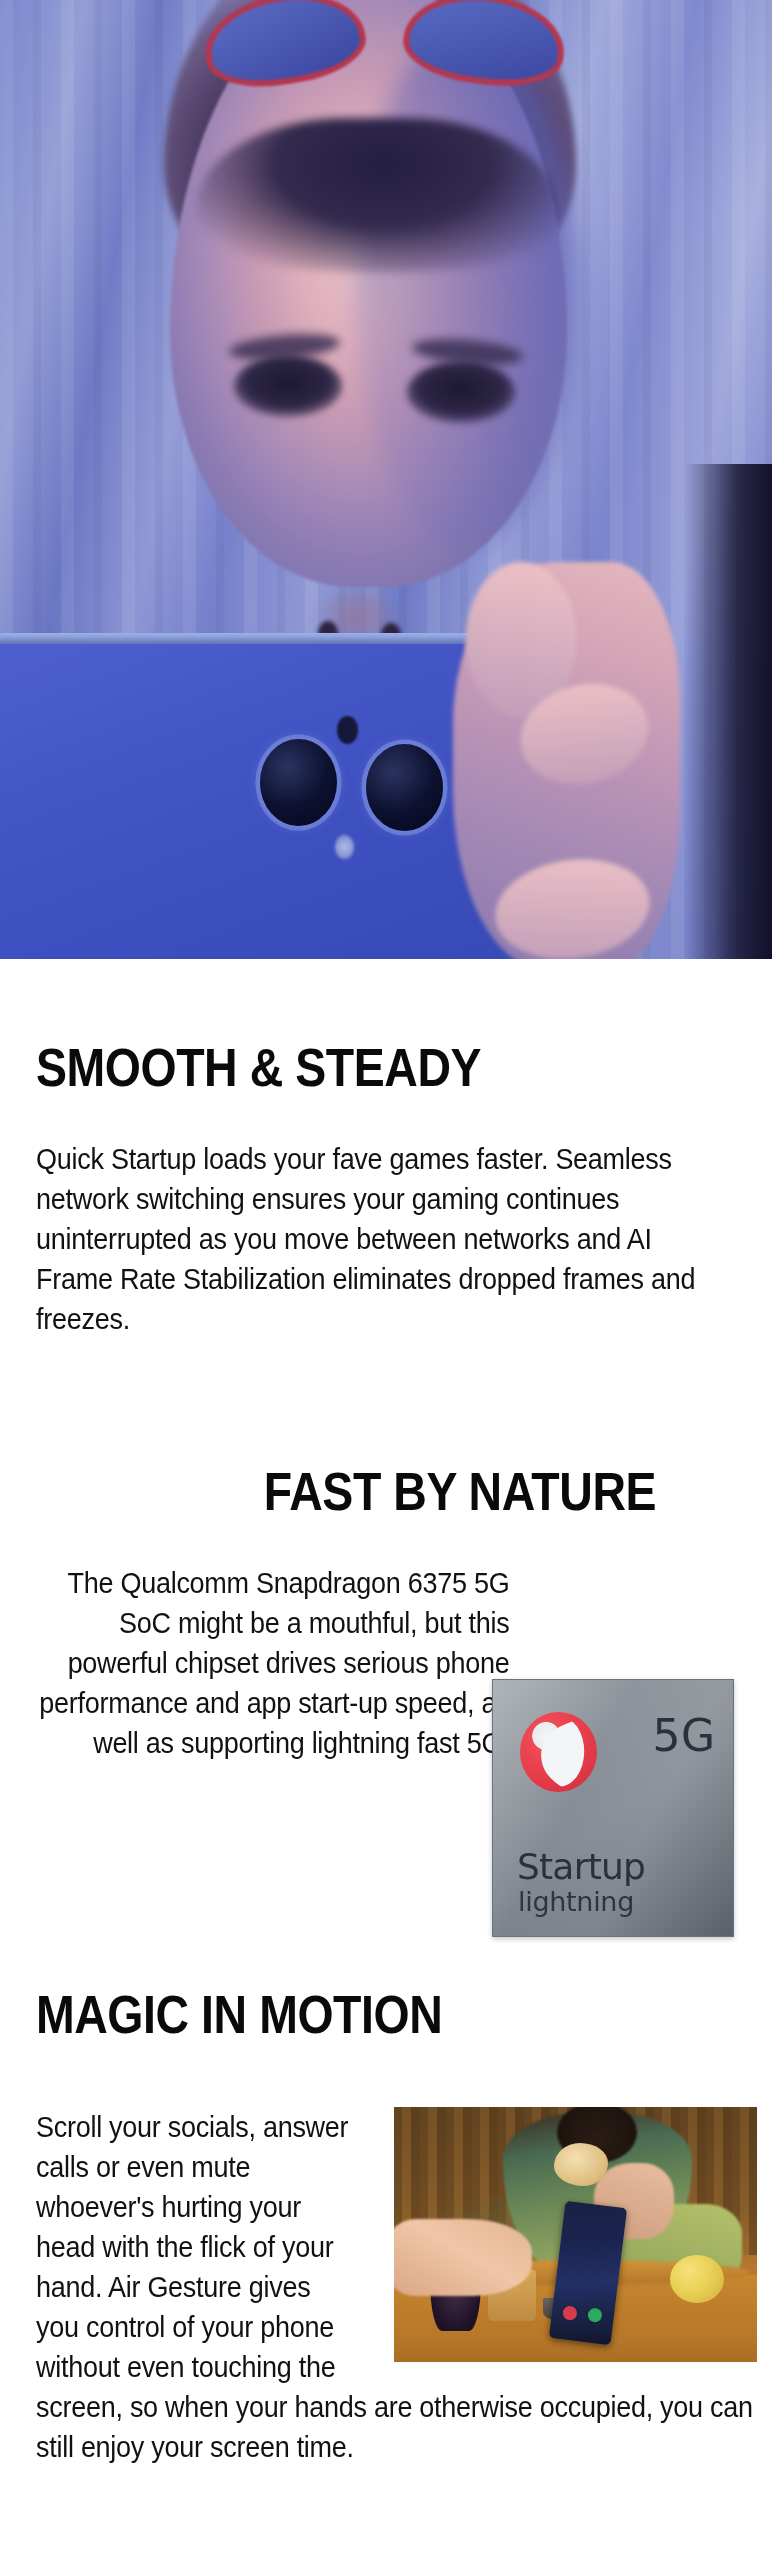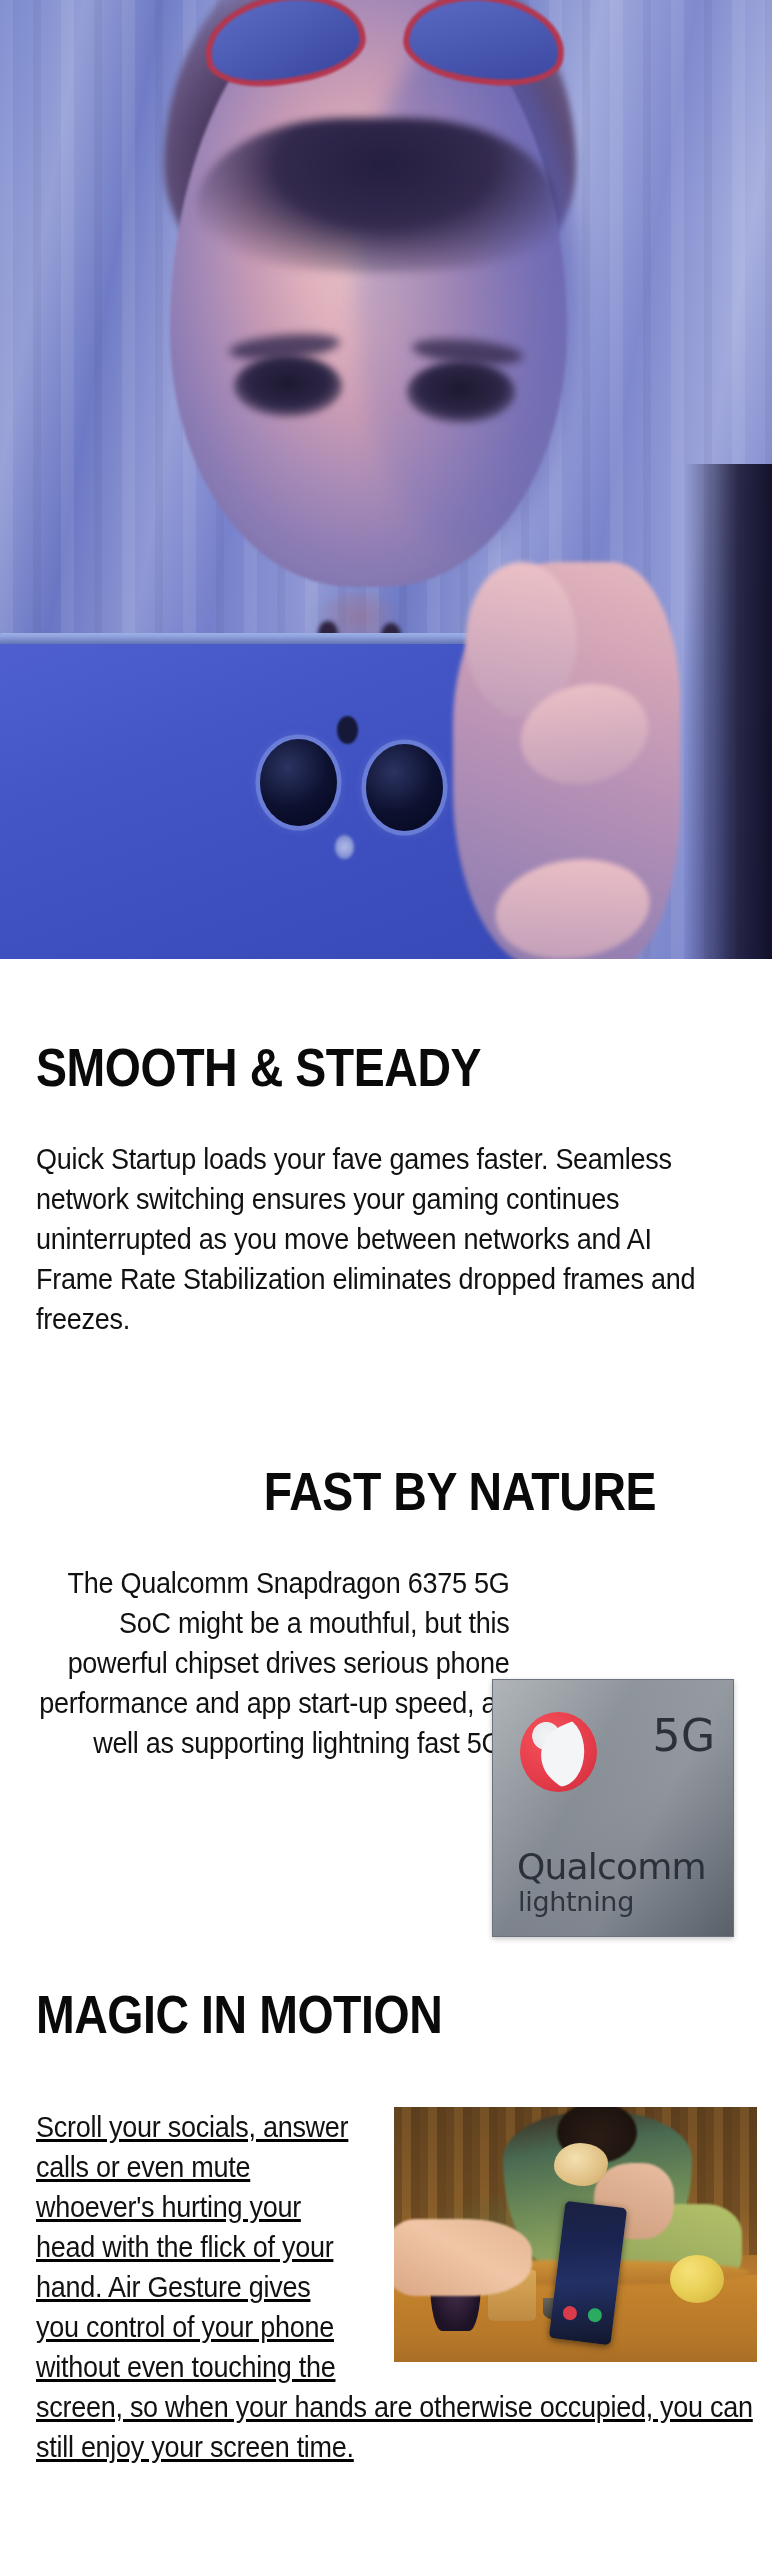--- a/index.html
+++ b/index.html
@@ -106,21 +106,21 @@
 
   .sec1{position:absolute;left:36px;top:36px;width:711px;}
   .sec1 .body{margin-top:29px;width:773px;}
 
   .sec2{position:absolute;left:36px;top:460px;width:721px;text-align:right;}
   .sec2-row{position:relative;margin-top:26px;}
   .sec2-text{width:526px;}
   .chip-wrap{position:absolute;left:456px;top:75px;width:240px;height:256px;margin-top:41px;}
 
   .sec3{position:absolute;left:36px;top:983px;width:721px;}
-  .sec3-body{position:relative;margin-top:66px;text-decoration:underline;}
+  .sec3-body{position:relative;margin-top:66px;}
   .photo-wrap{float:right;width:363px;height:255px;margin:0 0 0 0;
       shape-outside:inset(0);}
   .sec3-body .body{width:819px;}
 
   
   .chip{position:relative;width:100%;height:100%;
       background:linear-gradient(145deg,#9aa0a6 0%,#8e949b 26%,#848a92 52%,#6f767f 78%,#5e656e 100%);
       border:1px solid #6b727b;box-shadow:0 2.1px 5.2px rgba(0,0,0,.22);}
   .chip-sheen{position:absolute;inset:0;
       background:linear-gradient(118deg,rgba(255,255,255,.22) 0%,rgba(255,255,255,0) 38%,rgba(255,255,255,.10) 62%,rgba(0,0,0,.05) 100%);}
@@ -238,21 +238,21 @@
         <p class="body">The Qualcomm Snapdragon 6375 5G SoC might be a mouthful, but this powerful chipset drives serious phone performance and app start-up speed, as well as supporting lightning fast 5G.</p>
       </div>
       <div class="chip-wrap">
         <div class="chip">
           <div class="chip-sheen"></div>
           <div class="sd-logo">
             <div class="circ"></div>
             <div class="s"></div>
           </div>
           <div class="sd-5g">5G</div>
-          <div class="sd-q">Qualcomm</div>
+          <div class="sd-q">Startup</div>
           <div class="sd-sn">lightning</div>
         </div>
       </div>
     </div>
   </section>
 
   <section class="sec3">
     <h2 class="h2">MAGIC IN MOTION</h2>
     <div class="sec3-body">
       <div class="photo-wrap">

